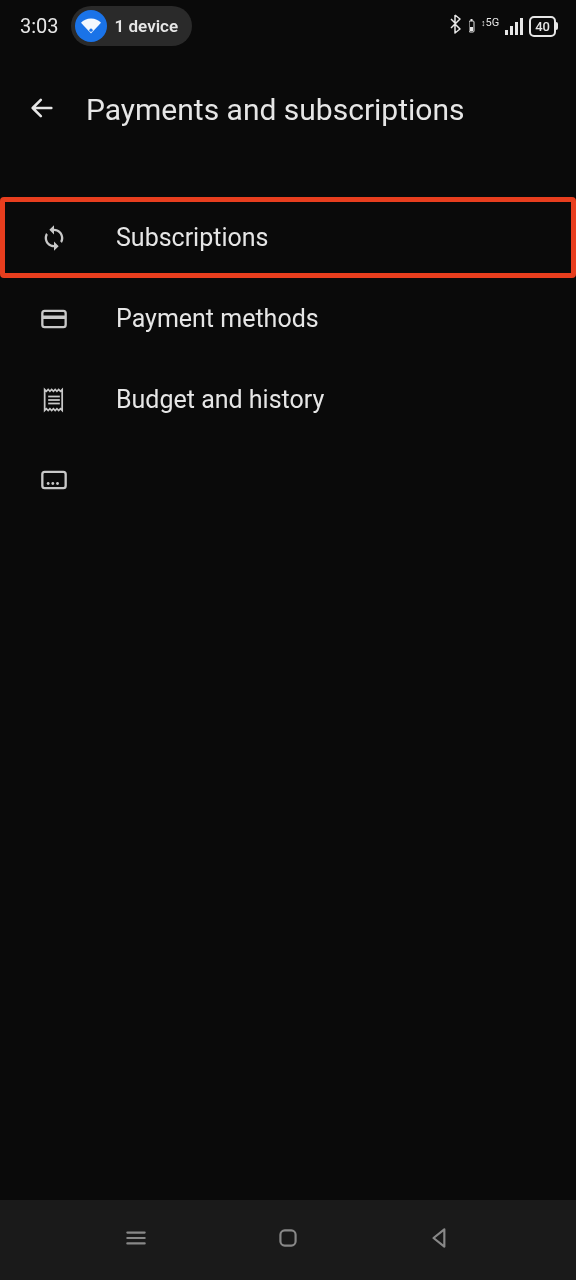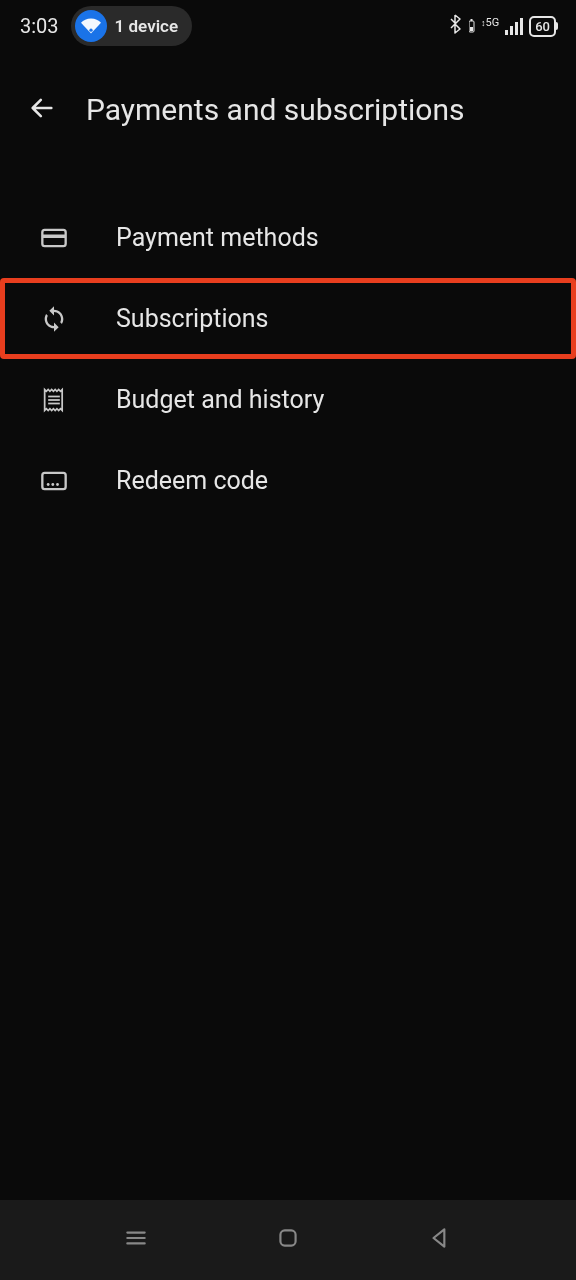--- a/index.html
+++ b/index.html
@@ -192,52 +192,52 @@
     <span class="fiveg">
       <span style="font-size:9px;">↕</span><span>5G</span>
     </span>
     <div class="signal-group">
       <div class="bar" style="height:5px;"></div>
       <div class="bar" style="height:9px;"></div>
       <div class="bar" style="height:13px;"></div>
       <div class="bar" style="height:17px;"></div>
     </div>
     <div class="battery">
-      <span>60</span>
+      <span>40</span>
     </div>
   </div>
 </div>
 
 <div class="header">
   <div class="back-arrow">
     <svg width="28" height="28" viewBox="0 0 24 24" fill="none">
       <path d="M20 12H4M4 12L11 5M4 12L11 19" stroke="#e6e6e6" stroke-width="2.2" stroke-linecap="round" stroke-linejoin="round"></path>
     </svg>
   </div>
   <h1 class="page-title">Payments and subscriptions</h1>
 </div>
 
 <div class="menu-list">
+  <div class="menu-item highlighted">
+    <div class="menu-icon">
+      <svg width="28" height="28" viewBox="0 0 24 24" fill="none">
+        <path d="M12 4V1L8 5l4 4V6c3.3 0 6 2.7 6 6 0 1-.3 2-.7 2.8l1.5 1.5C19.5 15 20 13.6 20 12c0-4.4-3.6-8-8-8zm0 14c-3.3 0-6-2.7-6-6 0-1 .3-2 .7-2.8L5.2 7.7C4.5 9 4 10.4 4 12c0 4.4 3.6 8 8 8v3l4-4-4-4v3z" fill="#c8c8c8"></path>
+      </svg>
+    </div>
+    <span class="menu-label">Subscriptions</span>
+  </div>
+
   <div class="menu-item">
     <div class="menu-icon">
       <svg width="28" height="28" viewBox="0 0 24 24" fill="none">
         <rect x="2" y="5" width="20" height="14" rx="2" stroke="#c8c8c8" stroke-width="2"></rect>
         <rect x="2" y="9" width="20" height="3" fill="#c8c8c8"></rect>
       </svg>
     </div>
     <span class="menu-label">Payment methods</span>
-  </div>
-
-  <div class="menu-item highlighted">
-    <div class="menu-icon">
-      <svg width="28" height="28" viewBox="0 0 24 24" fill="none">
-        <path d="M12 4V1L8 5l4 4V6c3.3 0 6 2.7 6 6 0 1-.3 2-.7 2.8l1.5 1.5C19.5 15 20 13.6 20 12c0-4.4-3.6-8-8-8zm0 14c-3.3 0-6-2.7-6-6 0-1 .3-2 .7-2.8L5.2 7.7C4.5 9 4 10.4 4 12c0 4.4 3.6 8 8 8v3l4-4-4-4v3z" fill="#c8c8c8"></path>
-      </svg>
-    </div>
-    <span class="menu-label">Subscriptions</span>
   </div>
 
   <div class="menu-item">
     <div class="menu-icon">
       <svg width="28" height="28" viewBox="0 0 24 24" fill="none">
         <path d="M4 3l1.5 1.5L7 3l1.5 1.5L10 3l1.5 1.5L13 3l1.5 1.5L16 3l1.5 1.5L19 3v18l-1.5-1.5L16 21l-1.5-1.5L13 21l-1.5-1.5L10 21l-1.5-1.5L7 21l-1.5-1.5L4 21V3z" stroke="#c8c8c8" stroke-width="1.5" fill="none"></path>
         <line x1="7" y1="9" x2="17" y2="9" stroke="#c8c8c8" stroke-width="1.5"></line>
         <line x1="7" y1="12" x2="17" y2="12" stroke="#c8c8c8" stroke-width="1.5"></line>
         <line x1="7" y1="15" x2="17" y2="15" stroke="#c8c8c8" stroke-width="1.5"></line>
       </svg>
@@ -247,21 +247,20 @@
 
   <div class="menu-item">
     <div class="menu-icon">
       <svg width="28" height="28" viewBox="0 0 24 24" fill="none">
         <rect x="2" y="5" width="20" height="14" rx="2" stroke="#c8c8c8" stroke-width="2"></rect>
         <circle cx="7" cy="15" r="1.2" fill="#c8c8c8"></circle>
         <circle cx="11" cy="15" r="1.2" fill="#c8c8c8"></circle>
         <circle cx="15" cy="15" r="1.2" fill="#c8c8c8"></circle>
       </svg>
     </div>
-    <span class="menu-label">Redeem code</span>
   </div>
 </div>
 
 <div class="nav-bar">
   <div class="nav-btn">
     <svg width="26" height="26" viewBox="0 0 24 24" fill="none">
       <line x1="4" y1="7" x2="20" y2="7" stroke="#888" stroke-width="2" stroke-linecap="round"></line>
       <line x1="4" y1="12" x2="20" y2="12" stroke="#888" stroke-width="2" stroke-linecap="round"></line>
       <line x1="4" y1="17" x2="20" y2="17" stroke="#888" stroke-width="2" stroke-linecap="round"></line>
     </svg>

